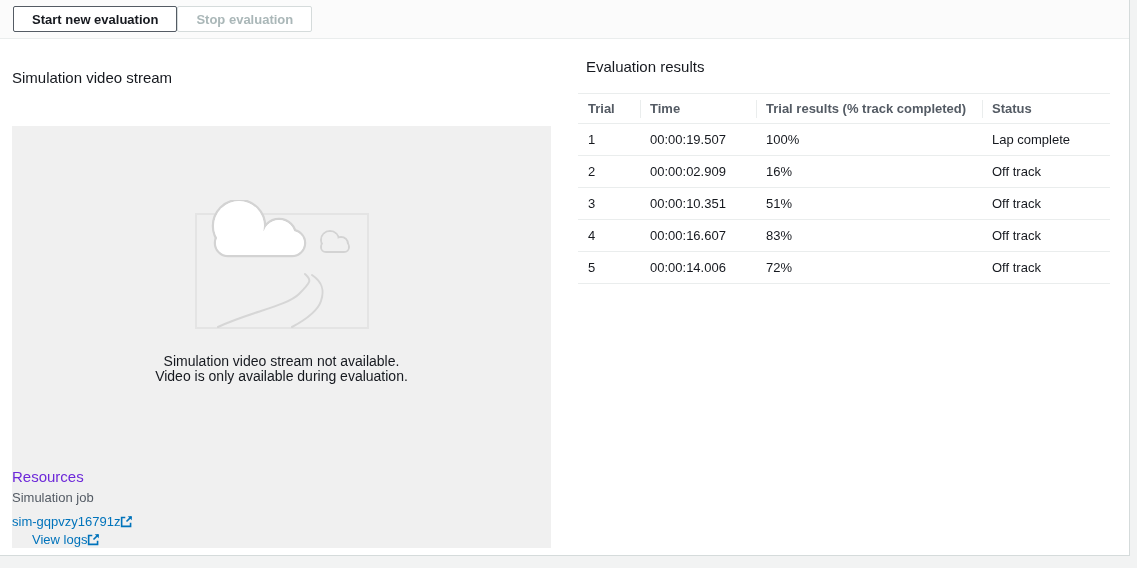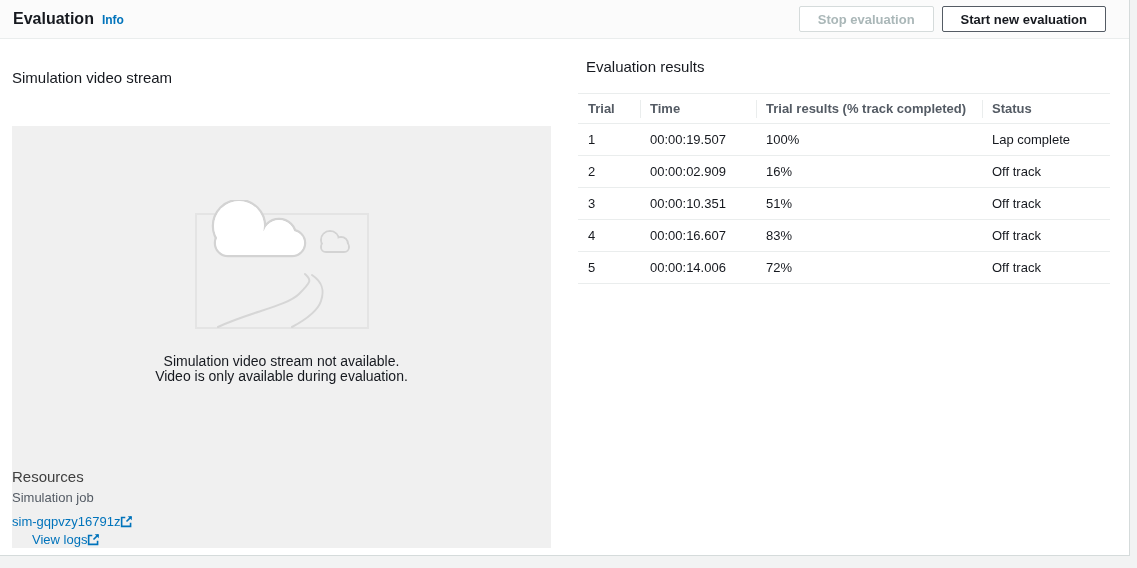--- a/index.html
+++ b/index.html
@@ -89,43 +89,39 @@
     width:1px; height:18px; background:#eaeded;
   }
   .results-table td {
     height:32px; vertical-align:middle;
     color:#16191f;
     border-bottom:1px solid #eaeded;
     padding:0 10px;
   }
   
   .resources { position:absolute; left:12px; top:468px; }
-  .resources-title { font-size:15px; font-weight:400; color:#404040; }
+  .resources-title { font-size:15px; font-weight:400; color:#6d28d9; }
   .resources-label { font-size:13px; color:#545b64; margin-top:5px; }
   .res-link {
     display:flex; align-items:center; 
     font-size:13px; color:#0073bb; cursor:pointer;
     text-decoration:none;
   }
   .res-link.first { margin-top:9px; }
   .res-link.second { margin-top:3px;margin-left:20px; }
   .ext-icon { display:inline-block; }
 </style>
 </head>
 <body>
 
 <div class="card">
 
   <div class="card-header">
-    <div class="title-wrap">
-      <span class="page-title">Evaluation</span>
-      <span class="info-link">Info</span>
-    </div>
+    <button class="btn btn-normal">Start new evaluation</button>
     <button class="btn btn-disabled" disabled="">Stop evaluation</button>
-    <button class="btn btn-normal">Start new evaluation</button>
   </div>
 
   <div class="section-heading" style="left:12px; top:69px;">Simulation video stream</div>
 
   <div class="video-panel">
     <svg class="illustration" width="180" height="135" viewBox="0 0 180 135">
 
       <rect x="1" y="14" width="172" height="114" fill="none" stroke="#e4e4e4" stroke-width="2"></rect>
 
       <path d="M23 127 C 55 112, 92 106, 104 94 S 117 80, 110 74" fill="none" stroke="#d6d6d6" stroke-width="2" stroke-linecap="round"></path>

